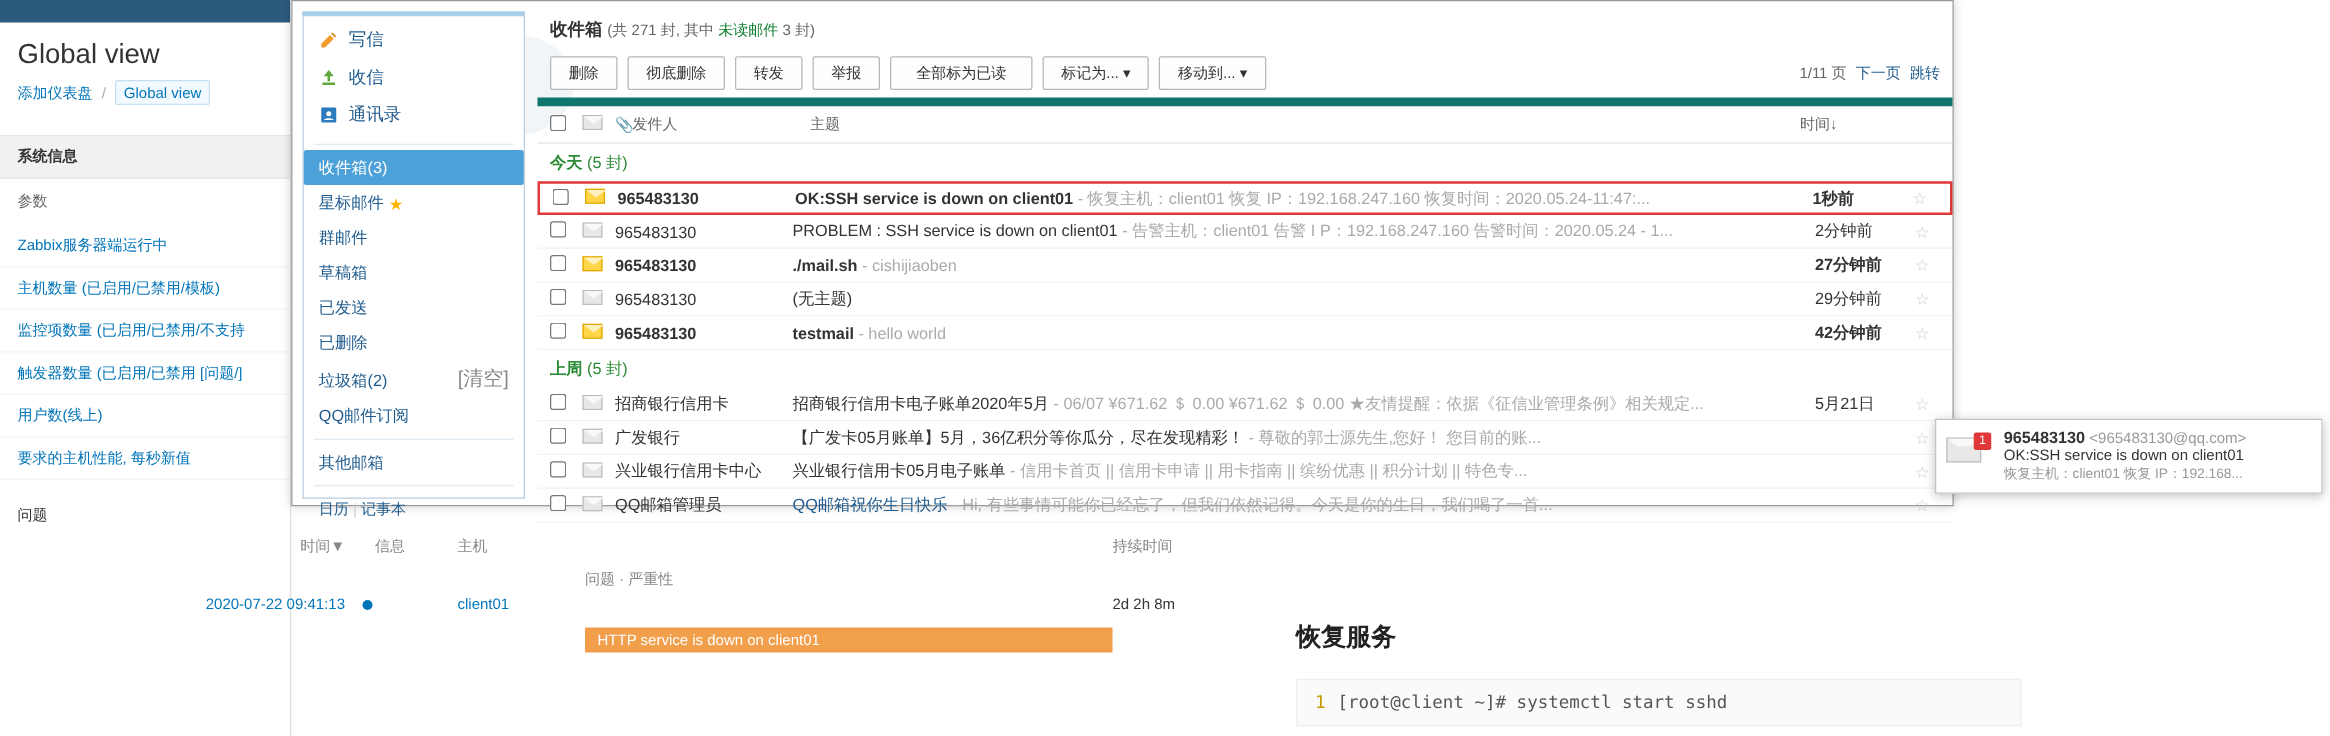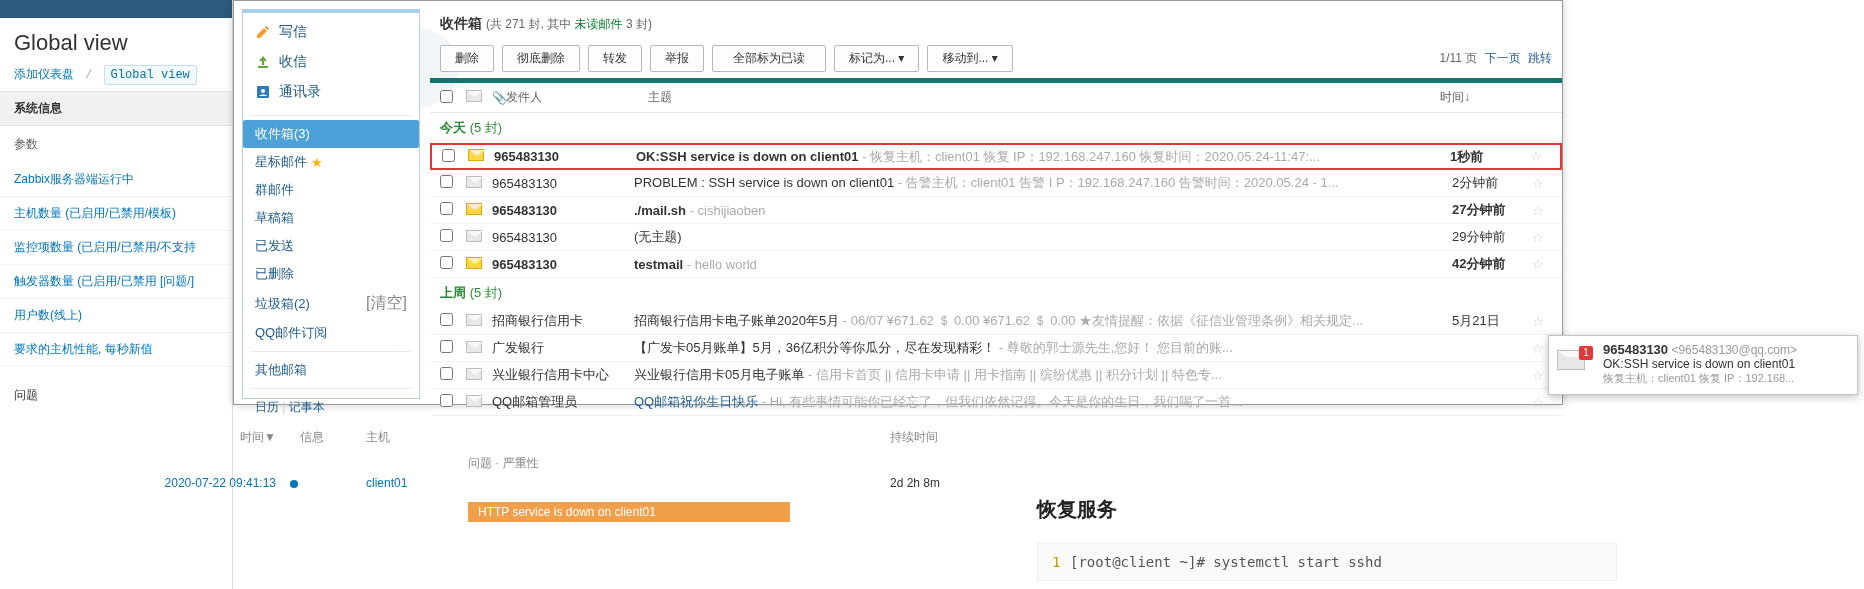--- a/index.html
+++ b/index.html
@@ -3,48 +3,48 @@
 <meta charset="utf-8">
 <style>
 * { box-sizing: border-box; margin: 0; padding: 0; }
 body { font-family: "Microsoft YaHei", Arial, sans-serif; font-size: 12px; color: #333; background: #fff; overflow: hidden; }
 .outer { width: 1864px; height: 589px; position: relative; }
 
 
 .zabbix { position: absolute; left: 0; top: 0; width: 233px; height: 589px; background: #fff; border-right: 1px solid #ddd; }
 .zabbix-top-bar { height: 18px; background: #2c5a7d; }
 .gv-title { font-size: 22px; color: #333; padding: 12px 14px 10px; }
-.gv-bc { padding: 0 14px 8px; font-family: Liberation Mono, monospace; }
+.gv-bc { padding: 0 14px 25px; }
 .gv-bc a { color: #0275b8; text-decoration: none; }
 .gv-bc .sep { color: #aaa; margin: 0 4px; }
 .box-hd { background: #f1f1f1; border-top: 1px solid #e3e3e3; border-bottom: 1px solid #e3e3e3; padding: 8px 14px; font-weight: bold; }
 .param { padding: 10px 14px; color: #666; }
 .zlist a { display: block; padding: 8px 14px; color: #0275b8; text-decoration: none; border-bottom: 1px solid #f4f4f4; overflow: hidden; white-space: nowrap; }
 .problems-hd { font-size: 12px; color: #333; padding: 20px 14px 6px; }
 
 
 .mail { position: absolute; left: 233px; top: 0; width: 1330px; height: 405px; background: #fff; border: 1px solid #999; box-shadow: 0 0 8px rgba(0,0,0,.2); z-index: 5; }
 .mail .sidebar { position: absolute; left: 8px; top: 8px; width: 178px; height: 390px; background: #fff; border: 1px solid #bcd; border-top: 4px solid #a8cfea; }
 .sb-sec { padding: 4px 0; }
 .sb-act { display: flex; align-items: center; gap: 8px; padding: 6px 12px; font-size: 14px; color: #1f5b8e; cursor: pointer; }
 .sb-act .ico { width: 16px; height: 16px; display: inline-block; }
 .sb-sep { border-top: 1px solid #e0ebf3; margin: 4px 8px; }
-.folder { padding: 5px 12px; font-size: 13px; color: #1f5b8e; cursor: pointer; display: flex; align-items: center; }
+.folder { padding: 5px 12px; font-size: 13px; color: #1f5b8e; cursor: pointer; display: flex; align-items: flex-end; }
 .folder.sel { background: #4da1d9; color: #fff; border-radius: 2px; }
 .folder .star { color: #ffb400; margin-left: 4px; }
 .folder .clear { font-size: 16px; color: #888; margin-left: auto; }
 .sb-foot { padding: 6px 12px; color: #1f5b8e; }
 .sb-foot span { cursor: pointer; }
 .sb-bg { position:absolute; right:-40px; top:15px; width:90px; height:80px; background:#dbe6ee; border-radius:50%; z-index:-1; opacity:.4;}
 
 .mail .content { position: absolute; left: 196px; right: 0; top: 8px; bottom: 0; }
 .mbox-title { font-size: 14px; padding: 6px 10px; font-weight: bold; }
 .mbox-title .sub { font-weight: normal; color: #666; font-size: 12px; }
 .mbox-title .unread-link { color: #0a7d2c; }
-.toolbar { display: flex; gap: 8px; align-items: center; padding: 6px 10px; border-bottom: 5px solid #0f766e; }
+.toolbar { display: flex; gap: 8px; align-items: center; padding: 6px 10px; border-bottom: 7px solid #0f766e; }
 .tbtn { background: #fdfdfd; border: 1px solid #b7b7b7; border-radius: 2px; padding: 4px 14px; font-size: 12px; cursor: pointer; color: #333; }
 .tbtn.wide { padding: 4px 20px; }
 .pager { margin-left: auto; color: #666; }
 .pager a { color: #1f5b8e; text-decoration: none; margin-left: 4px; }
 
 .cols { display: flex; border-bottom: 1px solid #e4e4e4; padding: 6px 10px; color: #666; font-size: 12px; align-items: center; }
 .c-chk { width: 26px; }
 .c-ic { width: 26px; }
 .c-clip { width: 14px; color: #aaa; }
 .c-sender { width: 142px; }
@@ -79,21 +79,21 @@
 .pth { color: #888; display: flex; padding: 4px 0; }
 .pth > div, .ptr > div { padding: 0 6px; }
 .pt-time { width: 152px; text-align: right; }
 .pt-info { width: 66px; }
 .pt-host { width: 102px; }
 .pt-prob { width: 422px; margin-top: 26px; }
 .pt-dur { width: 120px; }
 .ptr { display: flex; }
 .ptr .pt-time { color: #0275b8; }
 .ptr .pt-host { color: #0275b8; }
-.ptr .pt-prob span { background: #f29f4c; color: #fff; display: inline-block; padding: 3px 10px; width: 322px; }
+.ptr .pt-prob span { background: #f29f4c; color: #fff; display: inline-block; padding: 3px 10px; width: 422px; }
 .timeline-dot { width: 8px; height: 8px; background: #0275b8; border-radius: 50%; display: inline-block; position: relative; top: 1px; margin-left: 2px; }
 
 
 .rpanel { position: absolute; left: 1037px; bottom: 8px; width: 580px; }
 .rtitle { font-size: 20px; font-weight: bold; color: #222; padding: 6px 0 20px; }
 .rcode { background: #fafafa; border: 1px solid #eee; padding: 10px 14px; font-family: Consolas, monospace; font-size: 14px; color: #555; display: flex; }
 .rcode .ln { color: #c49a00; width: 18px; }
 
 
 .notif { position: absolute; right: 6px; top: 335px; width: 310px; height: 60px; background: #fff; border: 1px solid #c4c4c4; box-shadow: 0 2px 8px rgba(0,0,0,.25); padding: 6px 8px 6px 54px; z-index: 30; }

